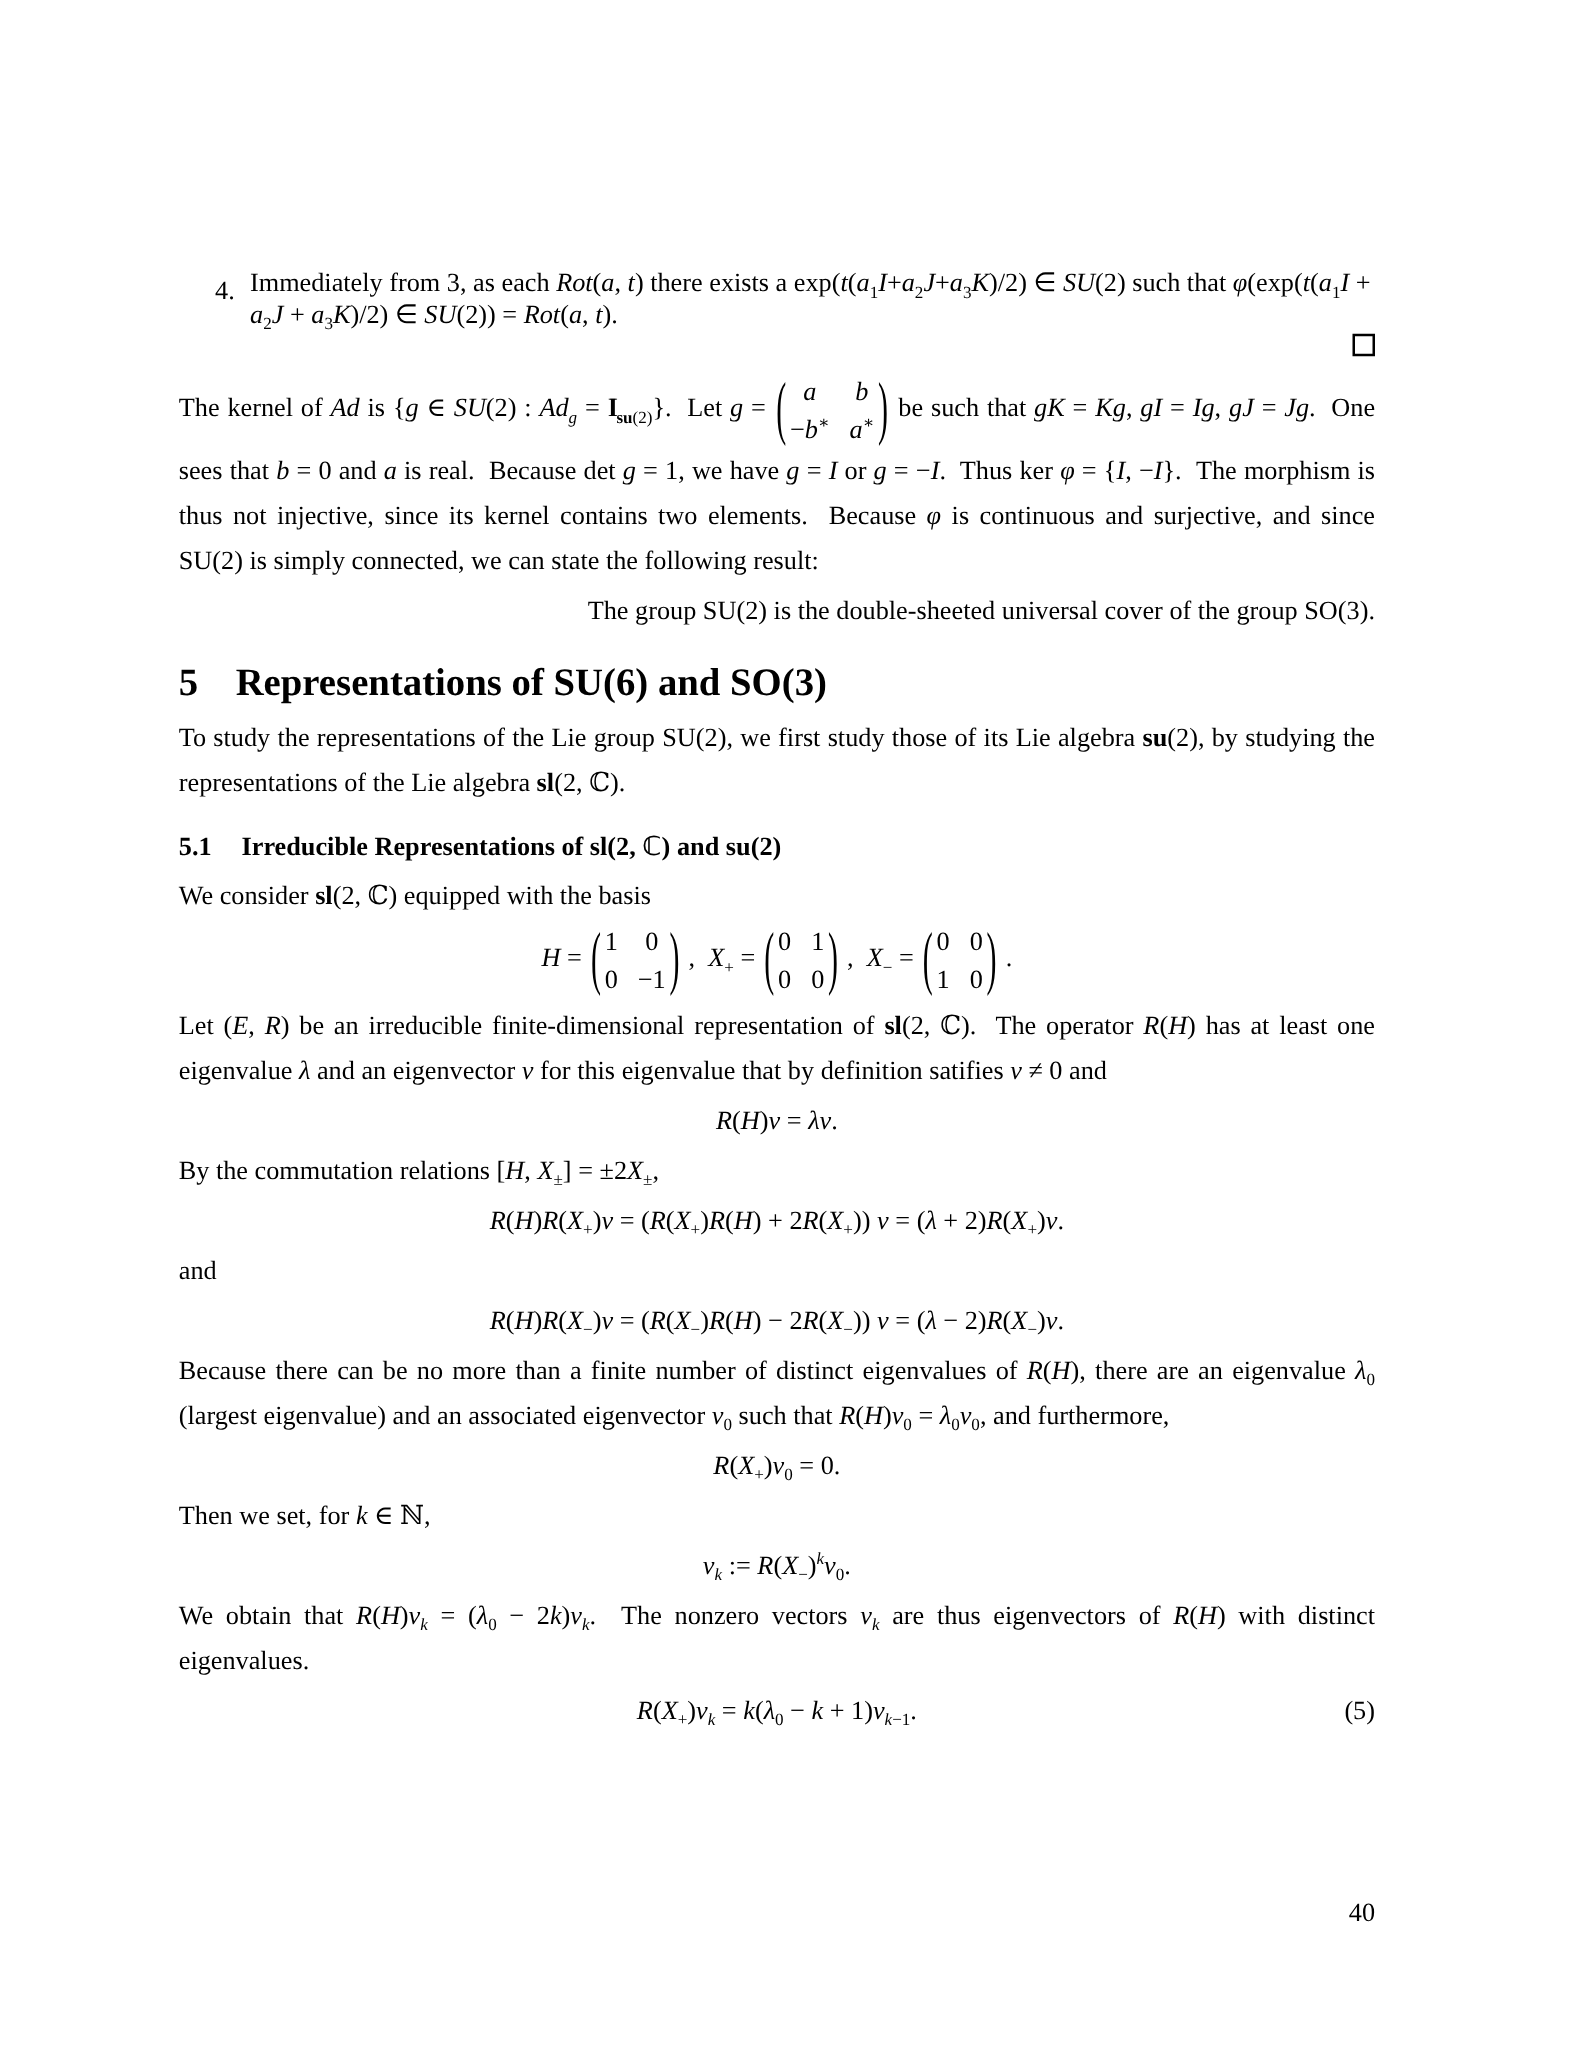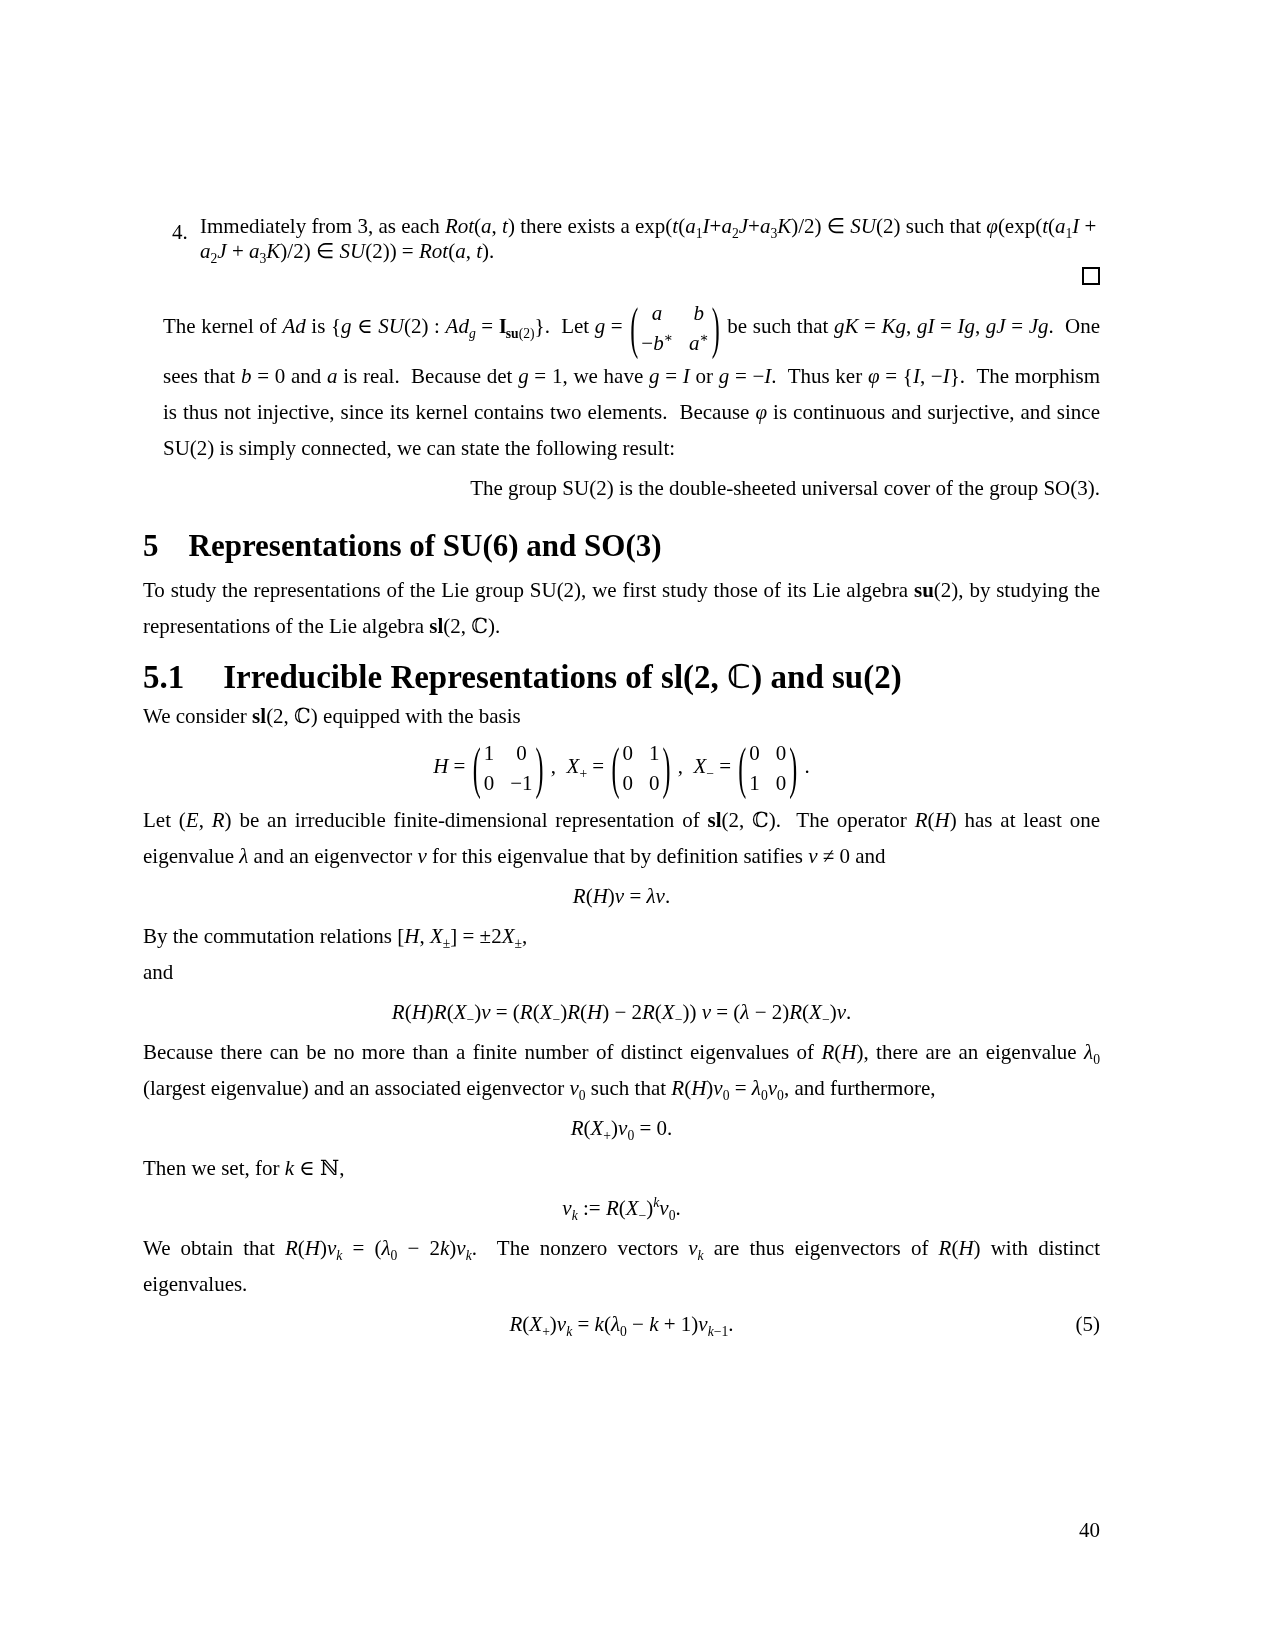--- a/index.html
+++ b/index.html
@@ -24,21 +24,21 @@
   .item4 { display: flex; padding-left: 29px; }
   .item4 .marker { width: 28px; flex: 0 0 28px; line-height: 36px; }
   .item4 .body { flex: 1; font-family: Liberation Serif, serif; }
 
   .qedline { text-align: right; height: 26px; margin-top: 2px; }
   .qed { display: inline-block; width: 14px; height: 14px; border: 2px solid #000; }
 
   .quote { padding-left: 57px; margin: 4px 0; line-height: 36px; text-align: right; }
 
   h1 { font-size: 31px; margin: 20px 0 6px; display: flex; gap: 30px; font-weight: 700; line-height: 40px; }
-  h2 { font-size: 33px; margin: 16px 0 4px; display: flex; gap: 39px; font-weight: 700; line-height: 34px; }
+  h2 { font-size: 21px; margin: 16px 0 4px; display: flex; gap: 24px; font-weight: 700; line-height: 34px; }
 
   .eq { position: relative; text-align: center; padding: 4px 0; line-height: 36px; }
   .eq .eqnum { position: absolute; right: 0; top: 50%; transform: translateY(-50%); }
 
   .mat { display: inline-flex; align-items: center; vertical-align: middle; margin: 0 2px; }
   .mtx { display: inline-grid; column-gap: 16px; row-gap: 0; text-align: center;
          line-height: 30px; vertical-align: middle; padding: 0 3px; }
   .paren { display: inline-block; font-size: 24px; line-height: 1;
            transform: scaleY(2.35); transform-origin: center; font-weight: 400; }
 
@@ -51,21 +51,21 @@
 
   <div class="item4">
     <span class="marker">4.</span>
     <div class="body">Immediately from 3, as each <i>Rot</i>(<i>a</i>, <i>t</i>) there exists a exp(<i>t</i>(<i>a</i><sub>1</sub><span class="cal">I</span>+<i>a</i><sub>2</sub><span class="cal">J</span>+<i>a</i><sub>3</sub><span class="cal">K</span>)/2) ∈ <i>SU</i>(2) such that <i>φ</i>(exp(<i>t</i>(<i>a</i><sub>1</sub><span class="cal">I</span> + <i>a</i><sub>2</sub><span class="cal">J</span> + <i>a</i><sub>3</sub><span class="cal">K</span>)/2) ∈ <i>SU</i>(2)) = <i>Rot</i>(<i>a</i>, <i>t</i>).</div>
   </div>
 
   <div class="qedline">
     <span class="qed"></span>
   </div>
 
-  <p style="margin-top:6px;margin-left:20px;">
+  <p style="margin-top:6px;">
     <span>The kernel of <i>Ad</i> is {<i>g</i> ∈ <i>SU</i>(2) : <i>Ad<sub>g</sub></i> = <span class="bbI">I</span><sub><span class="frak">su</span>(2)</sub>}.&nbsp; Let <i>g</i> = </span><span class="mat">
         <span class="paren">(</span>
         <span class="mtx" style="grid-template-columns: repeat(2, auto);">
           <span class="mc"><i>a</i></span>
           <span class="mc"><i>b</i></span>
           <span class="mc">−<i>b</i><sup>∗</sup></span>
           <span class="mc"><i>a</i><sup>∗</sup></span>
         </span>
         <span class="paren">)</span>
       </span><span> be such that <i>g</i><span class="cal">K</span> = <span class="cal">K</span><i>g</i>, <i>g</i><span class="cal">I</span> = <span class="cal">I</span><i>g</i>, <i>g</i><span class="cal">J</span> = <span class="cal">J</span><i>g</i>.&nbsp; One sees that <i>b</i> = 0 and <i>a</i> is real.&nbsp; Because det <i>g</i> = 1, we have <i>g</i> = <i>I</i> or <i>g</i> = −<i>I</i>.&nbsp; Thus ker <i>φ</i> = {<i>I</i>, −<i>I</i>}.&nbsp; The morphism is thus not injective, since its kernel contains two elements.&nbsp; Because <i>φ</i> is continuous and surjective, and since SU(2) is simply connected, we can state the following result:</span>
@@ -117,20 +117,21 @@
         <span class="paren">)</span>
       </span><span> .</span>
   </div>
 
   <p>Let (<i>E</i>, <i>R</i>) be an irreducible finite-dimensional representation of <span class="frak">sl</span>(2, ℂ).&nbsp; The operator <i>R</i>(<i>H</i>) has at least one eigenvalue <i>λ</i> and an eigenvector <i>v</i> for this eigenvalue that by definition satifies <i>v</i> ≠ 0 and</p>
 
   <div class="eq"><i>R</i>(<i>H</i>)<i>v</i> = <i>λv</i>.</div>
 
   <p>By the commutation relations [<i>H</i>, <i>X</i><sub>±</sub>] = ±2<i>X</i><sub>±</sub>,</p>
 
+  <div class="eq"><i>R</i>(<i>H</i>)<i>R</i>(<i>X</i><sub>+</sub>)<i>v</i> = (<i>R</i>(<i>X</i><sub>+</sub>)<i>R</i>(<i>H</i>) + 2<i>R</i>(<i>X</i><sub>+</sub>)) <i>v</i> = (<i>λ</i> + 2)<i>R</i>(<i>X</i><sub>+</sub>)<i>v</i>.</div>
 
   <p>and</p>
 
   <div class="eq"><i>R</i>(<i>H</i>)<i>R</i>(<i>X</i><sub>−</sub>)<i>v</i> = (<i>R</i>(<i>X</i><sub>−</sub>)<i>R</i>(<i>H</i>) − 2<i>R</i>(<i>X</i><sub>−</sub>)) <i>v</i> = (<i>λ</i> − 2)<i>R</i>(<i>X</i><sub>−</sub>)<i>v</i>.</div>
 
   <p>Because there can be no more than a finite number of distinct eigenvalues of <i>R</i>(<i>H</i>), there are an eigenvalue <i>λ</i><sub>0</sub> (largest eigenvalue) and an associated eigenvector <i>v</i><sub>0</sub> such that <i>R</i>(<i>H</i>)<i>v</i><sub>0</sub> = <i>λ</i><sub>0</sub><i>v</i><sub>0</sub>, and furthermore,</p>
 
   <div class="eq"><i>R</i>(<i>X</i><sub>+</sub>)<i>v</i><sub>0</sub> = 0.</div>
 
   <p>Then we set, for <i>k</i> ∈ ℕ,</p>

